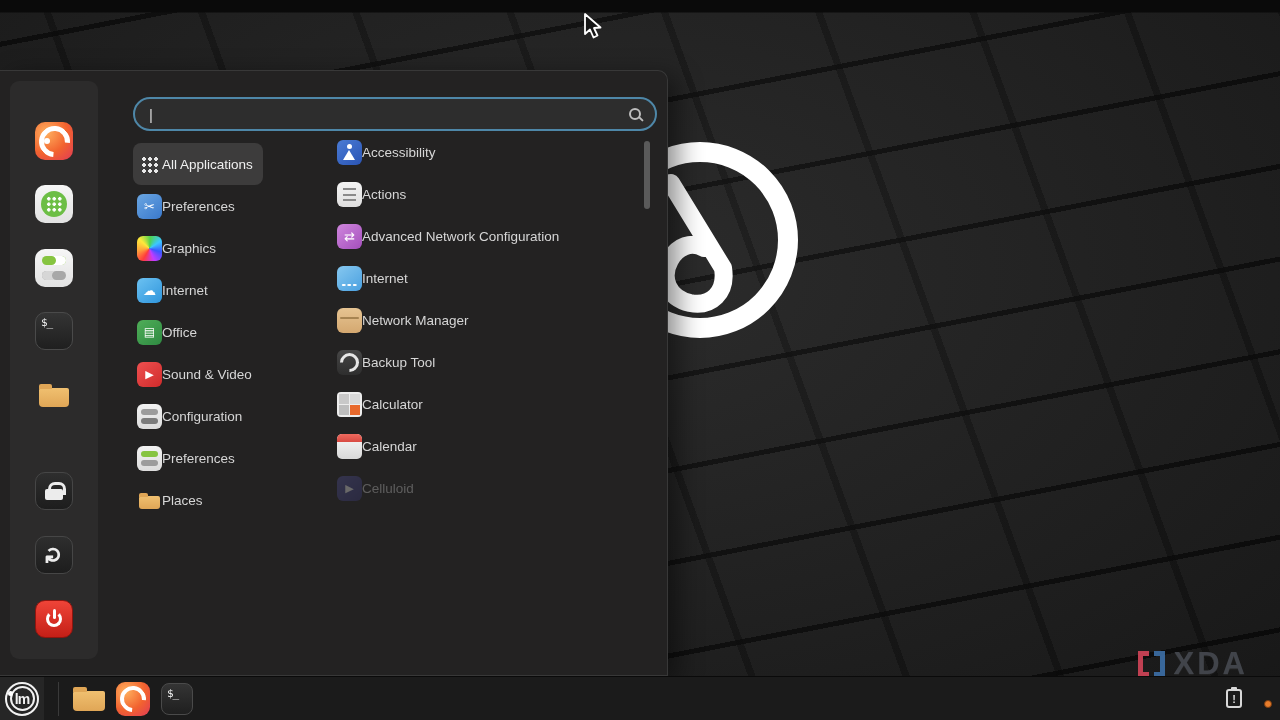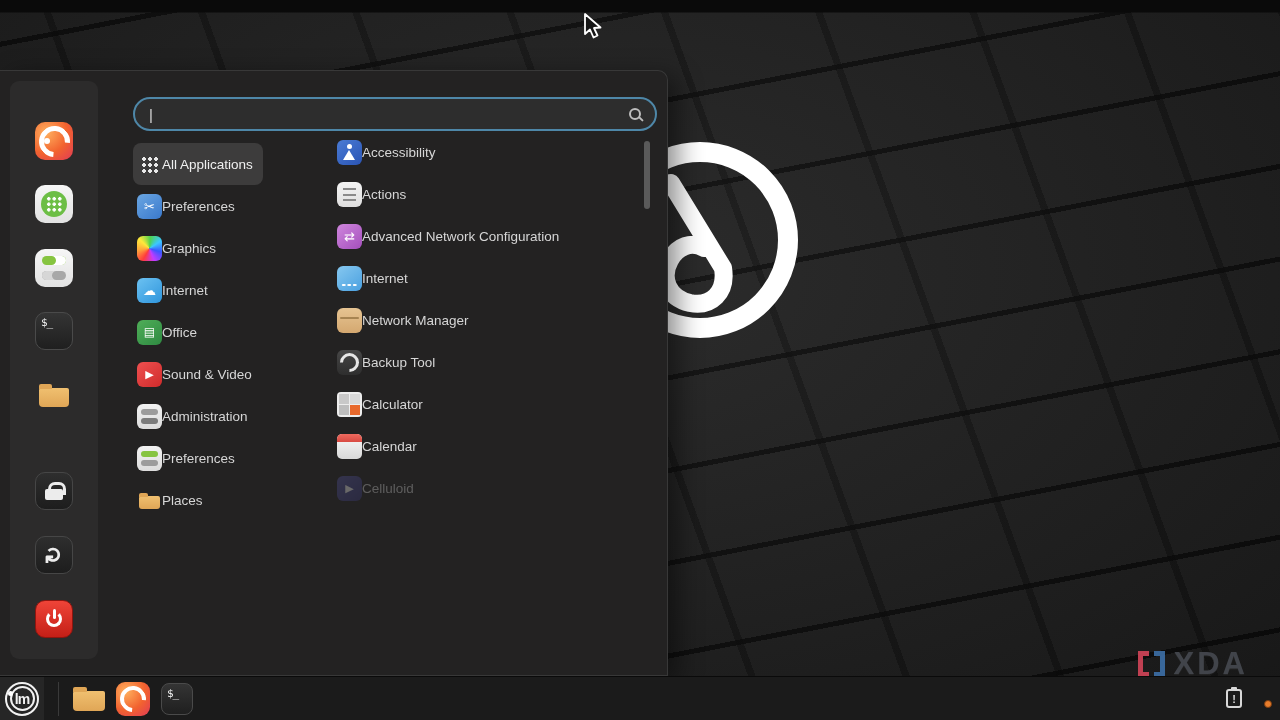--- a/index.html
+++ b/index.html
@@ -293,21 +293,21 @@
       <span class="mlabel">Office</span>
     </div>
     <div class="mrow">
       <span class="ib ic-sound">
           <span class="gi">▶</span>
         </span>
       <span class="mlabel">Sound &amp; Video</span>
     </div>
     <div class="mrow">
       <span class="ib ic-light toggles tog-admin"></span>
-      <span class="mlabel">Administration</span>
+      <span class="mlabel">Configuration</span>
     </div>
     <div class="mrow">
       <span class="ib ic-light toggles tog-pref"></span>
       <span class="mlabel">Preferences</span>
     </div>
     <div class="mrow">
       <span class="ib folder"></span>
       <span class="mlabel">Places</span>
     </div>
   </div>

